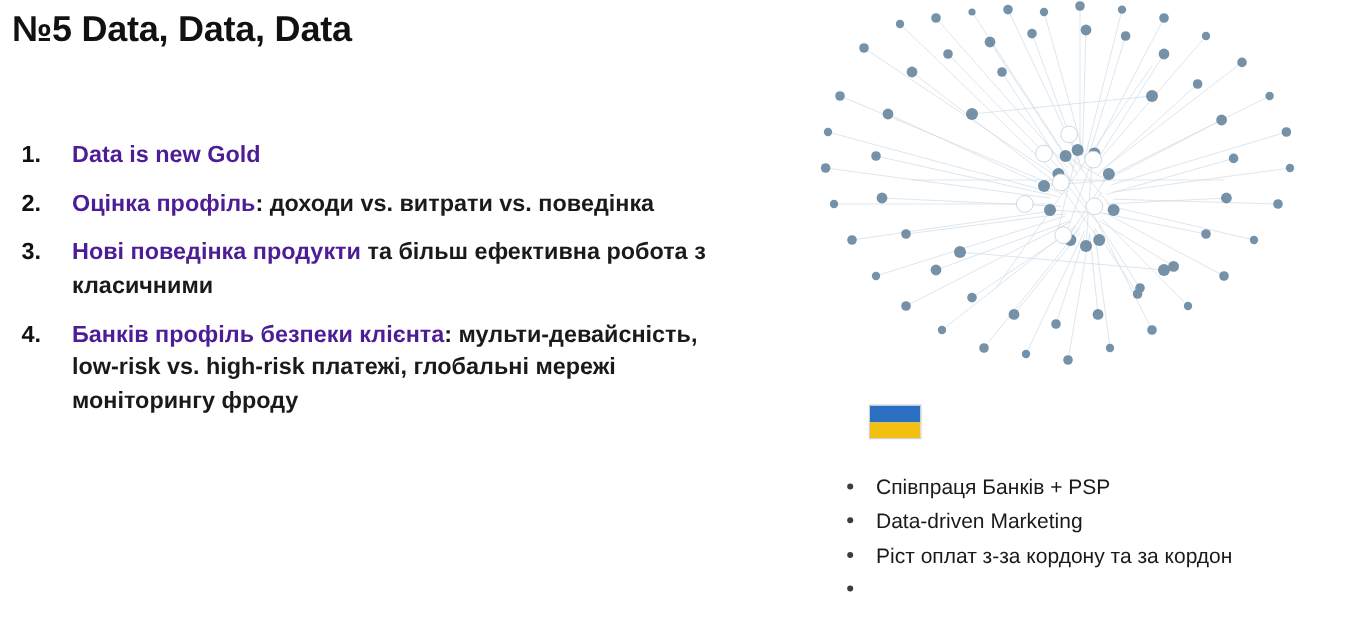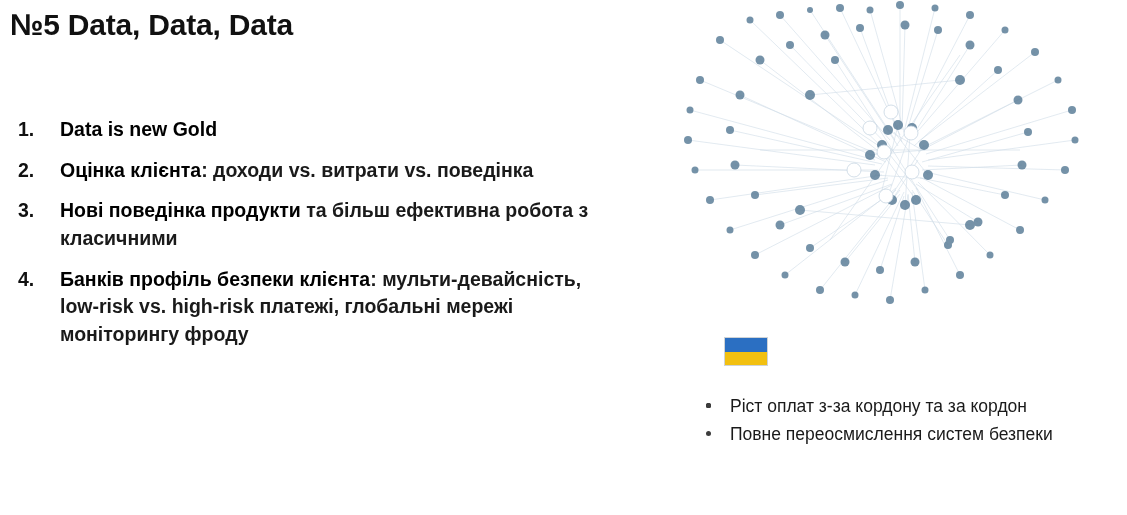--- a/index.html
+++ b/index.html
@@ -60,21 +60,21 @@
   .point-num {
     position: absolute;
     left: 8px;
     top: 0;
     font-size: 19.5px;
     font-weight: bold;
     color: #111111;
   }
   .point-strong {
     font-weight: bold;
-    color: #000000;
+    color: #4c1d95;
   }
   .point-rest {
     font-weight: bold;
   }
 
   
   .right-col {
     position: absolute;
     left: 640px;
     top: 0;
@@ -150,21 +150,21 @@
 
     <ol class="points">
 
       <li class="point">
         <span class="point-num">1.</span>
         <span class="point-strong">Data is new Gold</span><span class="point-rest"></span>
       </li>
 
       <li class="point">
         <span class="point-num">2.</span>
-        <span class="point-strong">Оцінка клієнта</span><span class="point-rest">: доходи vs. витрати vs. поведінка</span>
+        <span class="point-strong">Оцінка профіль</span><span class="point-rest">: доходи vs. витрати vs. поведінка</span>
       </li>
 
       <li class="point">
         <span class="point-num">3.</span>
         <span class="point-strong">Нові поведінка продукти</span><span class="point-rest"> та більш ефективна робота з класичними</span>
       </li>
 
       <li class="point">
         <span class="point-num">4.</span>
         <span class="point-strong">Банків профіль безпеки клієнта</span><span class="point-rest">: мульти-девайсність, low-risk vs. high-risk платежі, глобальні мережі моніторингу фроду</span>
@@ -335,28 +335,29 @@
     </div>
 
     <div class="flag">
       <div class="flag-top"></div>
       <div class="flag-bottom"></div>
     </div>
 
     <ul class="bullets">
       <li class="bullet">
         <span class="dot"></span>
+        <span>Співпраця Банків + PSP</span>
       </li>
       <li class="bullet">
         <span class="dot"></span>
+        <span>Data-driven Marketing</span>
       </li>
       <li class="bullet">
         <span class="dot"></span>
         <span>Ріст оплат з-за кордону та за кордон</span>
       </li>
       <li class="bullet">
         <span class="dot"></span>
-        <span>Повне переосмислення систем безпеки</span>
       </li>
     </ul>
 
   </div>
 </div>
 
 </body></html>

